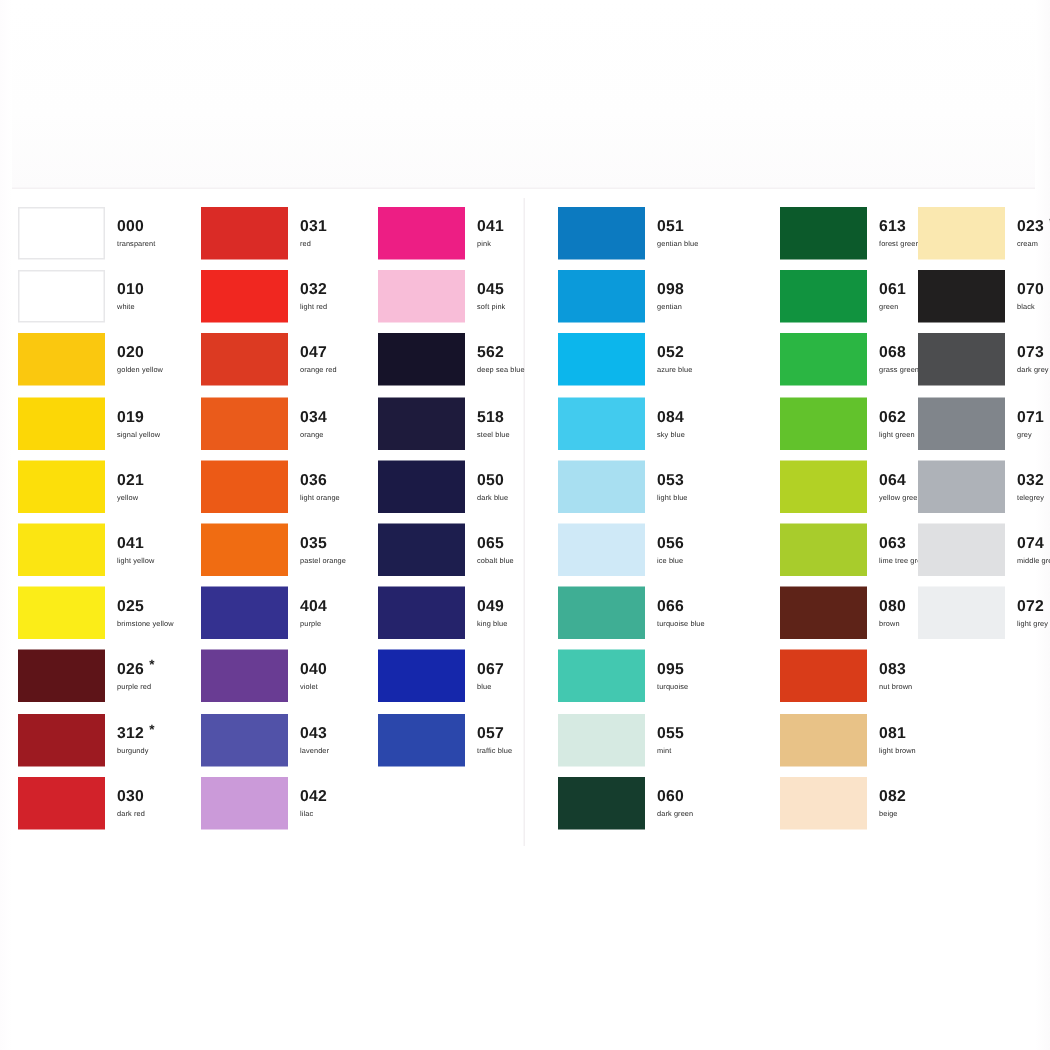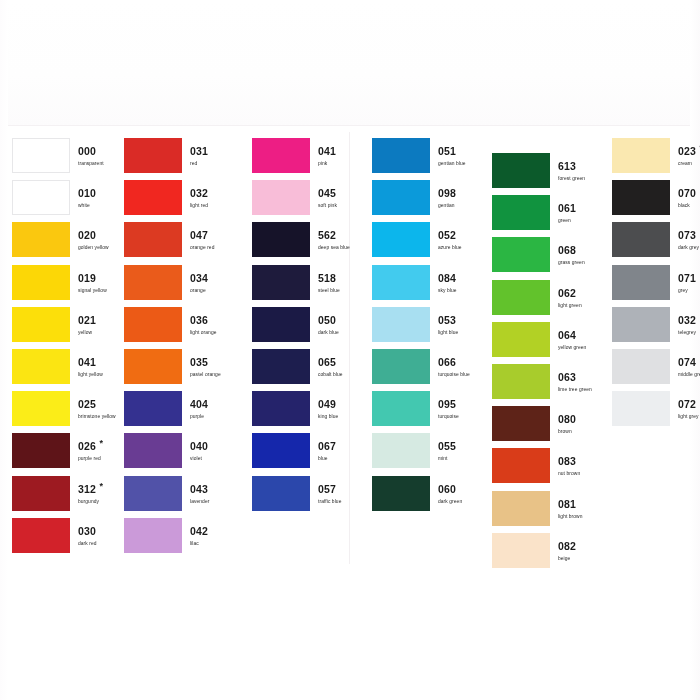--- a/index.html
+++ b/index.html
@@ -163,21 +163,21 @@
         </div>
         <div class="entry">
           <div class="swatch" style="background: rgb(157, 26, 33);"></div>
           <div class="labels"><div class="code">312<span class="star">*</span></div><div class="name">burgundy</div></div>
         </div>
         <div class="entry">
           <div class="swatch" style="background: rgb(210, 34, 42);"></div>
           <div class="labels"><div class="code">030</div><div class="name">dark red</div></div>
         </div>
       </div>
-      <div class="column" style="left: 112px;">
+      <div class="column" style="left: 122px;">
         <div class="entry">
           <div class="swatch" style="background: rgb(218, 43, 38);"></div>
           <div class="labels"><div class="code">031</div><div class="name">red</div></div>
         </div>
         <div class="entry">
           <div class="swatch" style="background: rgb(240, 39, 32);"></div>
           <div class="labels"><div class="code">032</div><div class="name">light red</div></div>
         </div>
         <div class="entry">
           <div class="swatch" style="background: rgb(220, 58, 34);"></div>
@@ -265,37 +265,41 @@
         </div>
         <div class="entry">
           <div class="swatch" style="background: rgb(66, 203, 238);"></div>
           <div class="labels"><div class="code">084</div><div class="name">sky blue</div></div>
         </div>
         <div class="entry">
           <div class="swatch" style="background: rgb(168, 223, 241);"></div>
           <div class="labels"><div class="code">053</div><div class="name">light blue</div></div>
         </div>
         <div class="entry">
+          <div class="swatch" style="background: rgb(207, 233, 247);"></div>
+          <div class="labels"><div class="code">056</div><div class="name">ice blue</div></div>
+        </div>
+        <div class="entry">
           <div class="swatch" style="background: rgb(63, 174, 148);"></div>
           <div class="labels"><div class="code">066</div><div class="name">turquoise blue</div></div>
         </div>
         <div class="entry">
           <div class="swatch" style="background: rgb(67, 200, 176);"></div>
           <div class="labels"><div class="code">095</div><div class="name">turquoise</div></div>
         </div>
         <div class="entry">
           <div class="swatch" style="background: rgb(214, 234, 226);"></div>
           <div class="labels"><div class="code">055</div><div class="name">mint</div></div>
         </div>
         <div class="entry">
           <div class="swatch" style="background: rgb(21, 61, 45);"></div>
           <div class="labels"><div class="code">060</div><div class="name">dark green</div></div>
         </div>
       </div>
-      <div class="column" style="left: 480px; margin-top: 15px;">
+      <div class="column" style="left: 508px;">
         <div class="entry">
           <div class="swatch" style="background: rgb(12, 90, 43);"></div>
           <div class="labels"><div class="code">613</div><div class="name">forest green</div></div>
         </div>
         <div class="entry">
           <div class="swatch" style="background: rgb(17, 147, 63);"></div>
           <div class="labels"><div class="code">061</div><div class="name">green</div></div>
         </div>
         <div class="entry">
           <div class="swatch" style="background: rgb(43, 182, 67);"></div>

